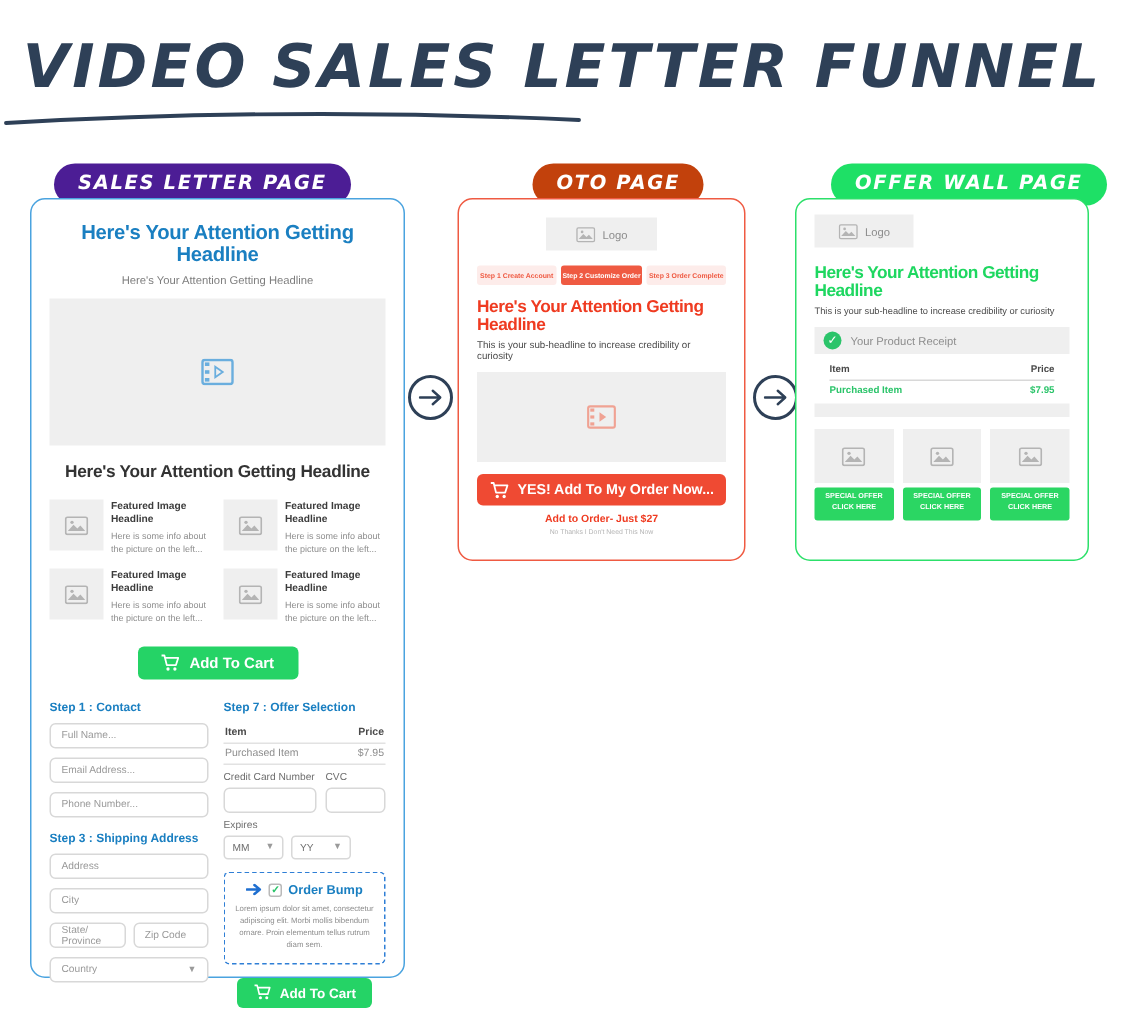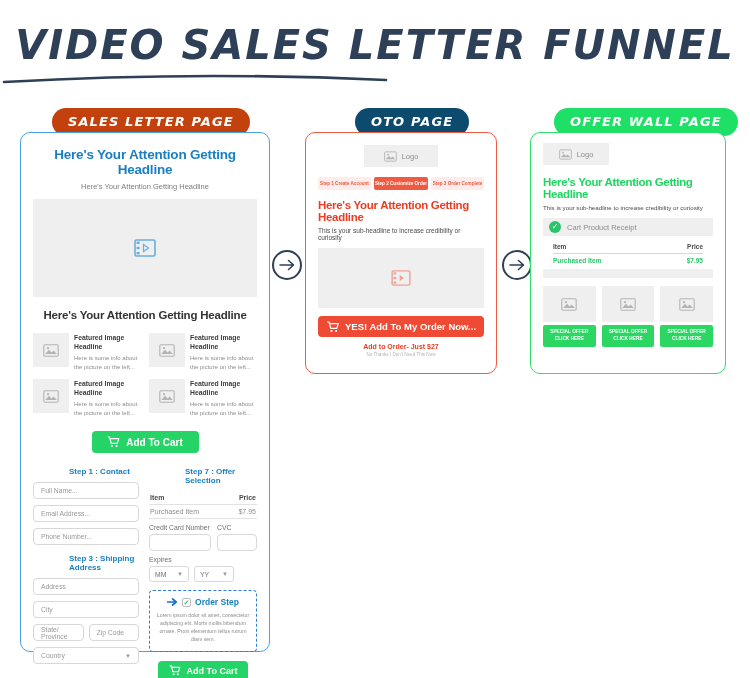--- a/index.html
+++ b/index.html
@@ -34,22 +34,22 @@
     font-family: "DejaVu Sans", sans-serif;
     font-style: italic;
     font-weight: bold;
     font-size: 13px;
     letter-spacing: 1.1px;
     color: #ffffff;
     border-radius: 14px;
     padding: 6px 16px 7px 16px;
     white-space: nowrap;
   }
-  .badge-blue  { background: #c2410c; left: 52px;  top: 0; }
-  .badge-red   { background: #0c4a6e; left: 355px; top: 0; }
+  .badge-blue  { background: #4c1d95; left: 36px;  top: 0; }
+  .badge-red   { background: #c2410c; left: 355px; top: 0; }
   .badge-green { background: #1ee066; left: 554px; top: 0; text-align: right; }
 
   
   .panel {
     position: absolute;
     background: #ffffff;
     border-radius: 10px;
   }
   #panel-sales {
     left: 20px; top: 132px; width: 250px; height: 520px;
@@ -114,21 +114,21 @@
     gap: 6px; cursor: pointer;
   }
   .cta-cart {
     width: 107px; height: 22px; margin: 14px auto 0 auto; font-size: 10px;
   }
 
   .two-col { display: flex; gap: 10px; margin-top: 14px; }
   .col-l { width: 108px; }
   .col-r { width: 108px; }
   .step-h {
-    color: #1a7fc1; font-size: 8px; font-weight: bold; margin-bottom: 6px; margin-left: 36px;
+    color: #1a7fc1; font-size: 8px; font-weight: bold; margin-bottom: 6px;
   }
   .fld {
     height: 17px; border: 1px solid #d8d8d8; border-radius: 4px;
     font-size: 6.8px; color: #9a9a9a; padding: 0 7px;
     display: flex; align-items: center; margin-bottom: 6px; background: #fff;
   }
   .fld-row { display: flex; gap: 5px; }
   .fld-row .fld { flex: 1; }
   .sel { justify-content: space-between; }
   .caret { font-size: 6px; color: #9a9a9a; }
@@ -395,21 +395,21 @@
           <span class="caret">▼</span>
         </div>
       </div>
 
       <div class="bump">
         <div class="bump-head">
           <svg width="11" height="8" viewBox="0 0 11 8">
               <path d="M0.6 4 H7.6 M5.6 1 L9.2 4 L5.6 7" stroke="#1f6fd0" stroke-width="1.7" fill="none" stroke-linecap="round" stroke-linejoin="round"></path>
             </svg>
           <span class="bump-chk">✓</span>
-          <span>Order Step</span>
+          <span>Order Bump</span>
         </div>
         <div class="bump-body">Lorem ipsum dolor sit amet, consectetur adipiscing elit. Morbi mollis bibendum ornare. Proin elementum tellus rutrum diam sem.</div>
       </div>
 
       <div class="btn-green cta-cart2">
         <svg width="12" height="11" viewBox="0 0 13 12">
             <path d="M0.7 1 H2.6 L4.2 7.4 H10.3 L11.8 2.6 H3.2" stroke="#fff" stroke-width="1.2" fill="none" stroke-linejoin="round"></path>
             <circle cx="5" cy="10" r="1.1" fill="#fff"></circle>
             <circle cx="9.6" cy="10" r="1.1" fill="#fff"></circle>
           </svg>
@@ -471,21 +471,21 @@
         <path d="M2.2 10 L6 5.8 L8.6 8.4 L10.6 6.4 L13.8 10 Z" fill="#b4b4b4"></path>
       </svg>
     <span>Logo</span>
   </div>
 
   <div class="ow-h1">Here's Your Attention Getting Headline</div>
   <div class="ow-sub">This is your sub-headline to increase credibility or curiosity</div>
 
   <div class="receipt">
     <span class="chk-circle">✓</span>
-    <span class="receipt-label">Cart Product Receipt</span>
+    <span class="receipt-label">Your Product Receipt</span>
   </div>
 
   <div class="ow-tbl">
     <div class="ow-head">
       <span>Item</span>
       <span>Price</span>
     </div>
     <div class="ow-body">
       <span>Purchased Item</span>
       <span>$7.95</span>

